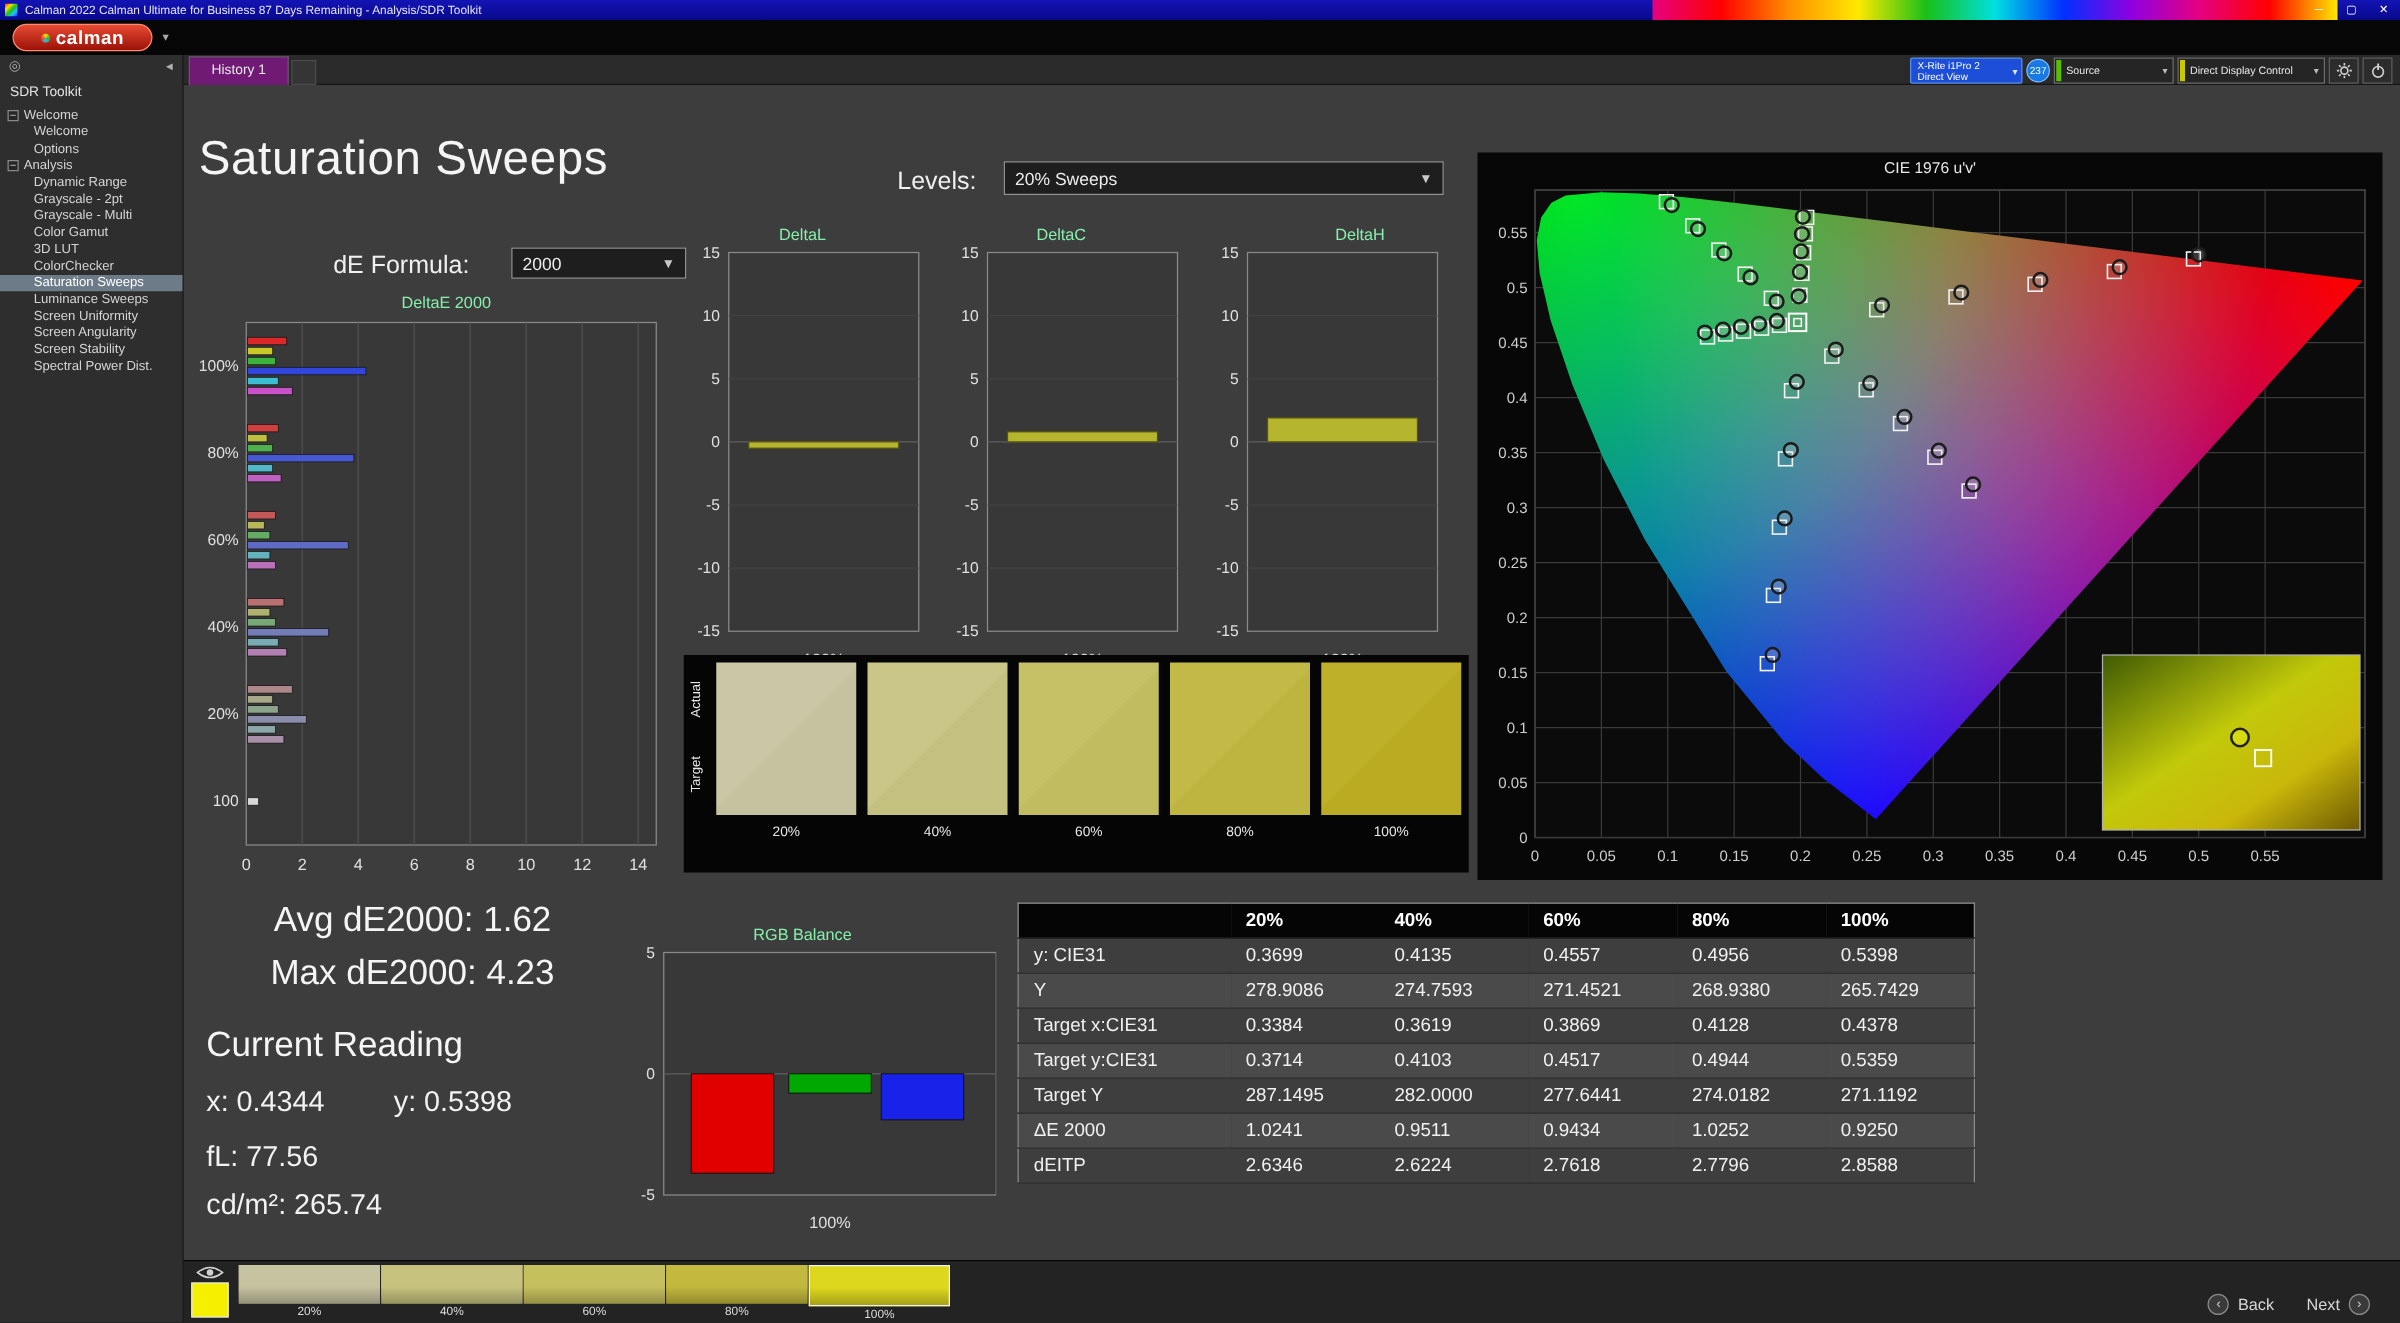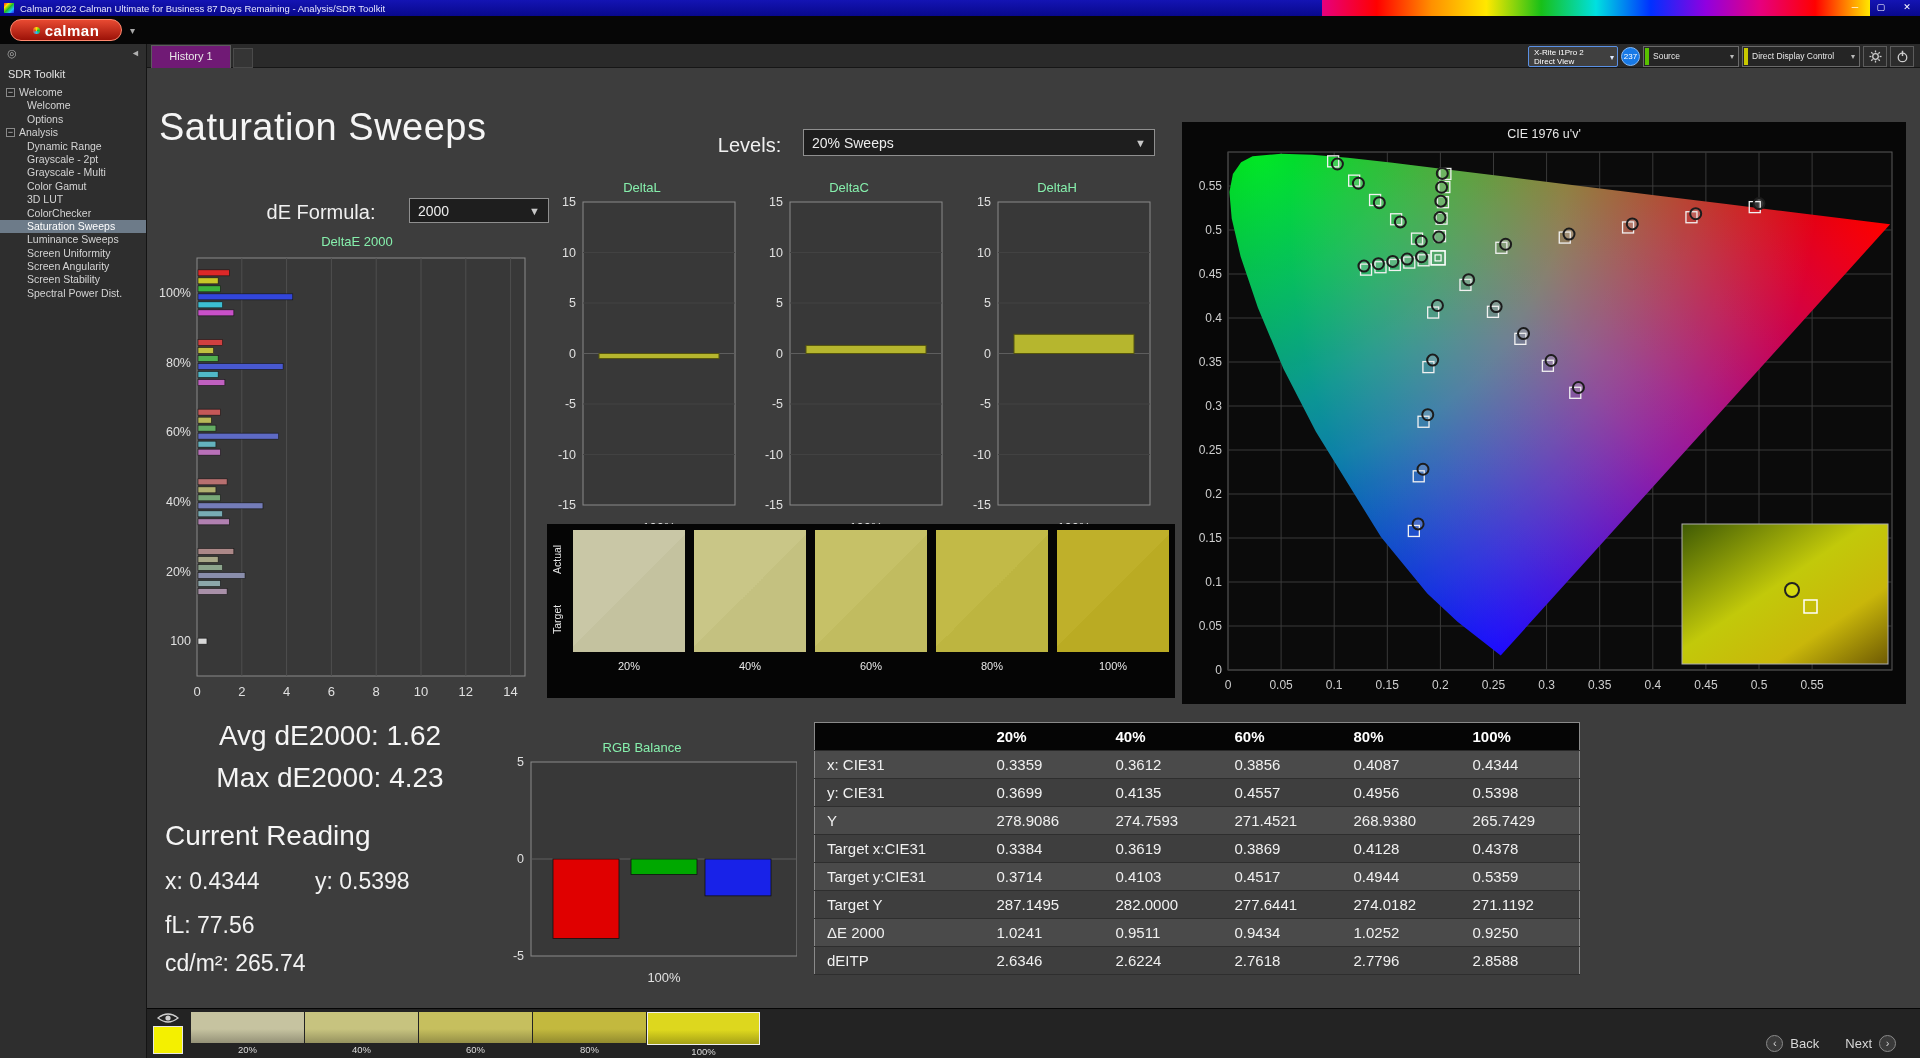--- a/index.html
+++ b/index.html
@@ -32,21 +32,21 @@
 .tree-row.group{padding-left:6px}
 .tree-row.item{padding-left:27px}
 .tree-row.selected{background:#6d7b89;color:#ffffff}
 .expander{display:inline-block;width:9px;height:9px;border:1px solid #8a8a8a;font-size:9px;line-height:6px;text-align:center;color:#ccc;margin-right:4px;background:#262626;flex:0 0 auto}
 
 
 .tabsrow{position:absolute;left:147px;top:44px;width:1773px;height:24px;background:#2a2a2a;border-bottom:1px solid #161616}
 .tab{position:absolute;left:4px;top:1px;width:80px;height:23px;background:#701a75;border:1px solid #5c5c5c;border-bottom:none;color:#e8e8e8;font-size:11px;text-align:center;line-height:21px}
 .tabstub{position:absolute;left:86px;top:4px;width:20px;height:20px;background:#353535;border:1px solid #4a4a4a}
 .topctrls{position:absolute;right:6px;top:1px;height:22px;display:flex;gap:3px;align-items:center}
-.meter-btn{width:90px;height:21px;background:#404040;border:1px solid #5a90e4;border-radius:2px;color:#fff;font-size:8px;line-height:9px;padding:1px 12px 14px 5px;position:relative;text-align:left}
+.meter-btn{width:90px;height:21px;background:#1d4ed8;border:1px solid #5a90e4;border-radius:2px;color:#fff;font-size:8px;line-height:9px;padding:1px 12px 14px 5px;position:relative;text-align:left}
 .meter-btn .caret{position:absolute;right:3px;top:6px;font-size:8px;color:#dce8ff}
 .badge{width:19px;height:19px;border-radius:50%;background:#1779e6;border:1px solid #86b9f5;color:#fff;font-size:8px;line-height:17px;text-align:center}
 .mini-dd{height:21px;background:#252525;border:1px solid #6a6a6a;display:flex;align-items:center;position:relative;padding-left:9px;color:#e8e8e8}
 .mini-dd .stripe{position:absolute;left:1px;top:1px;bottom:1px;width:4px}
 .mini-dd .lbl{font-size:8.5px;white-space:nowrap}
 .mini-dd .caret{margin-left:auto;padding:0 4px;color:#bbb;font-size:8px}
 .sq-btn{width:24px;height:21px;background:#2c2c2c;border:1px solid #5c5c5c;display:flex;align-items:center;justify-content:center}
 
 
 .content{position:absolute;left:147px;top:68px;width:1773px;height:940px;background:#3d3d3d}
@@ -318,21 +318,21 @@
         <line x1="46" y1="159.5" x2="198" y2="159.5" stroke="#5e5e5e"></line>
         <text x="39" y="214" fill="#e0e0e0" font-size="12.5" text-anchor="end">-5</text>
         <line x1="46" y1="210" x2="198" y2="210" stroke="#424242"></line>
         <text x="39" y="264.5" fill="#e0e0e0" font-size="12.5" text-anchor="end">-10</text>
         <line x1="46" y1="260.5" x2="198" y2="260.5" stroke="#424242"></line>
         <text x="39" y="315" fill="#e0e0e0" font-size="12.5" text-anchor="end">-15</text>
         <rect x="62" y="151.42" width="120" height="8.08" fill="#b6b62e" stroke="#55550e" stroke-width="1"></rect>
       </svg>
     <div class="xlabel" style="left:643px;top:452px;width:152px">100%</div>
 
-    <div class="chart-title" style="left:805px;top:112px;width:210px">DeltaH</div>
+    <div class="chart-title" style="left:836px;top:112px;width:210px">DeltaH</div>
     <svg class="abs" style="left:805px;top:126px" width="210" height="322">
         <rect x="46" y="8" width="152" height="303" fill="#383838" stroke="#8a8a8a"></rect>
         <text x="39" y="12" fill="#e0e0e0" font-size="12.5" text-anchor="end">15</text>
         <text x="39" y="62.5" fill="#e0e0e0" font-size="12.5" text-anchor="end">10</text>
         <line x1="46" y1="58.5" x2="198" y2="58.5" stroke="#424242"></line>
         <text x="39" y="113" fill="#e0e0e0" font-size="12.5" text-anchor="end">5</text>
         <line x1="46" y1="109" x2="198" y2="109" stroke="#424242"></line>
         <text x="39" y="163.5" fill="#e0e0e0" font-size="12.5" text-anchor="end">0</text>
         <line x1="46" y1="159.5" x2="198" y2="159.5" stroke="#5e5e5e"></line>
         <text x="39" y="214" fill="#e0e0e0" font-size="12.5" text-anchor="end">-5</text>
@@ -549,28 +549,20 @@
           <tr>
             <th></th>
             <th>20%</th>
             <th>40%</th>
             <th>60%</th>
             <th>80%</th>
             <th>100%</th>
           </tr>
         </thead>
         <tbody>
-          <tr class="odd">
-            <td>x: CIE31</td>
-            <td>0.3359</td>
-            <td>0.3612</td>
-            <td>0.3856</td>
-            <td>0.4087</td>
-            <td>0.4344</td>
-          </tr>
           <tr class="even">
             <td>y: CIE31</td>
             <td>0.3699</td>
             <td>0.4135</td>
             <td>0.4557</td>
             <td>0.4956</td>
             <td>0.5398</td>
           </tr>
           <tr class="odd">
             <td>Y</td>

